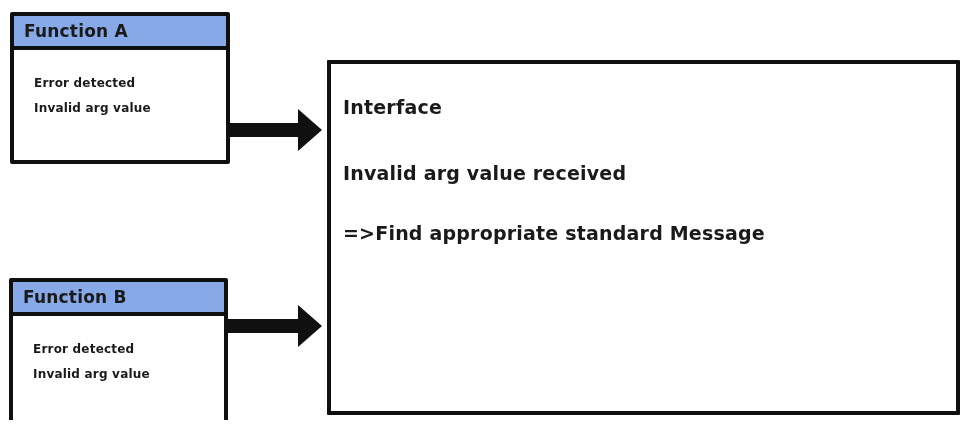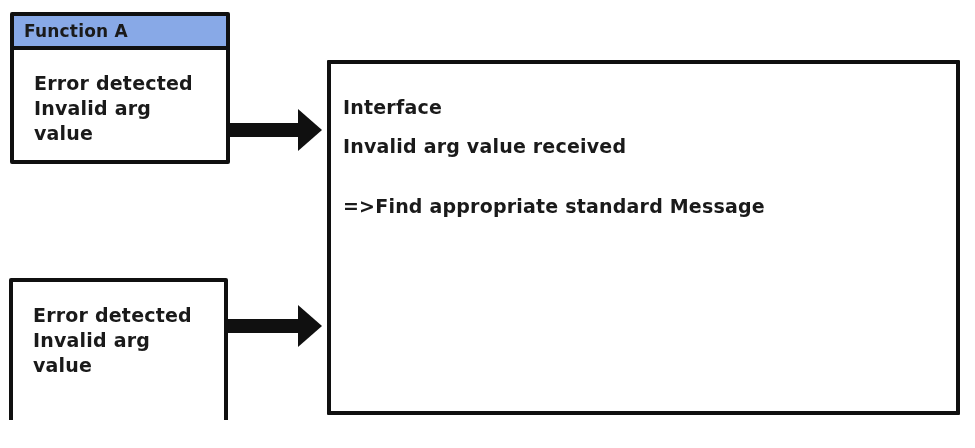--- a/index.html
+++ b/index.html
@@ -29,21 +29,21 @@
     border-bottom: 4px solid #101010;
     display: flex;
     align-items: center;
     padding-left: 10px;
     font-size: 17px;
     font-weight: 600;
     letter-spacing: 0.2px;
   }
   .func-box .body {
     padding: 21px 14px 0 20px;
-    font-size: 19px;
+    font-size: 12px;
     font-weight: 600;
     line-height: 25px;
     letter-spacing: 0.2px;
   }
   #func-a { left: 10px;  top: 12px;  width: 220px; height: 152px; }
   #func-b { left: 9px;   top: 278px; width: 219px; height: 150px; }
   
   .interface-box {
     position: absolute;
     left: 327px;
@@ -52,21 +52,21 @@
     height: 355px;
     background: #ffffff;
     border: 4px solid #101010;
     border-radius: 1px;
     padding: 24px 12px 0 12px;
     font-size: 19px;
     font-weight: 600;
     letter-spacing: 0.2px;
   }
   .interface-box .title   { line-height: 39px; }
-  .interface-box .event   { line-height: 39px; }
+  .interface-box .event   { line-height: 39px; margin-top: 27px; }
   .interface-box .steps   { margin-top: 21px; }
   .interface-box .steps div { line-height: 39px; }
   
   .arrow {
     position: absolute;
     width: 96px;
     height: 44px;
   }
   #arrow-a { left: 228px; top: 108px; }
   #arrow-b { left: 228px; top: 304px; }
@@ -80,20 +80,23 @@
     <div class="header">
       <span>Function A</span>
     </div>
     <div class="body">
       <div>Error detected</div>
       <div>Invalid arg value</div>
     </div>
   </div>
 
   <div class="func-box" id="func-b">
+    <div class="header">
+      <span>Function B</span>
+    </div>
     <div class="body">
       <div>Error detected</div>
       <div>Invalid arg value</div>
     </div>
   </div>
 
   <svg class="arrow" id="arrow-a" viewBox="0 0 96 44" aria-hidden="true">
     <rect x="0" y="15" width="74" height="14" fill="#101010"></rect>
     <polygon points="70,1 70,43 94,22" fill="#101010"></polygon>
   </svg>

